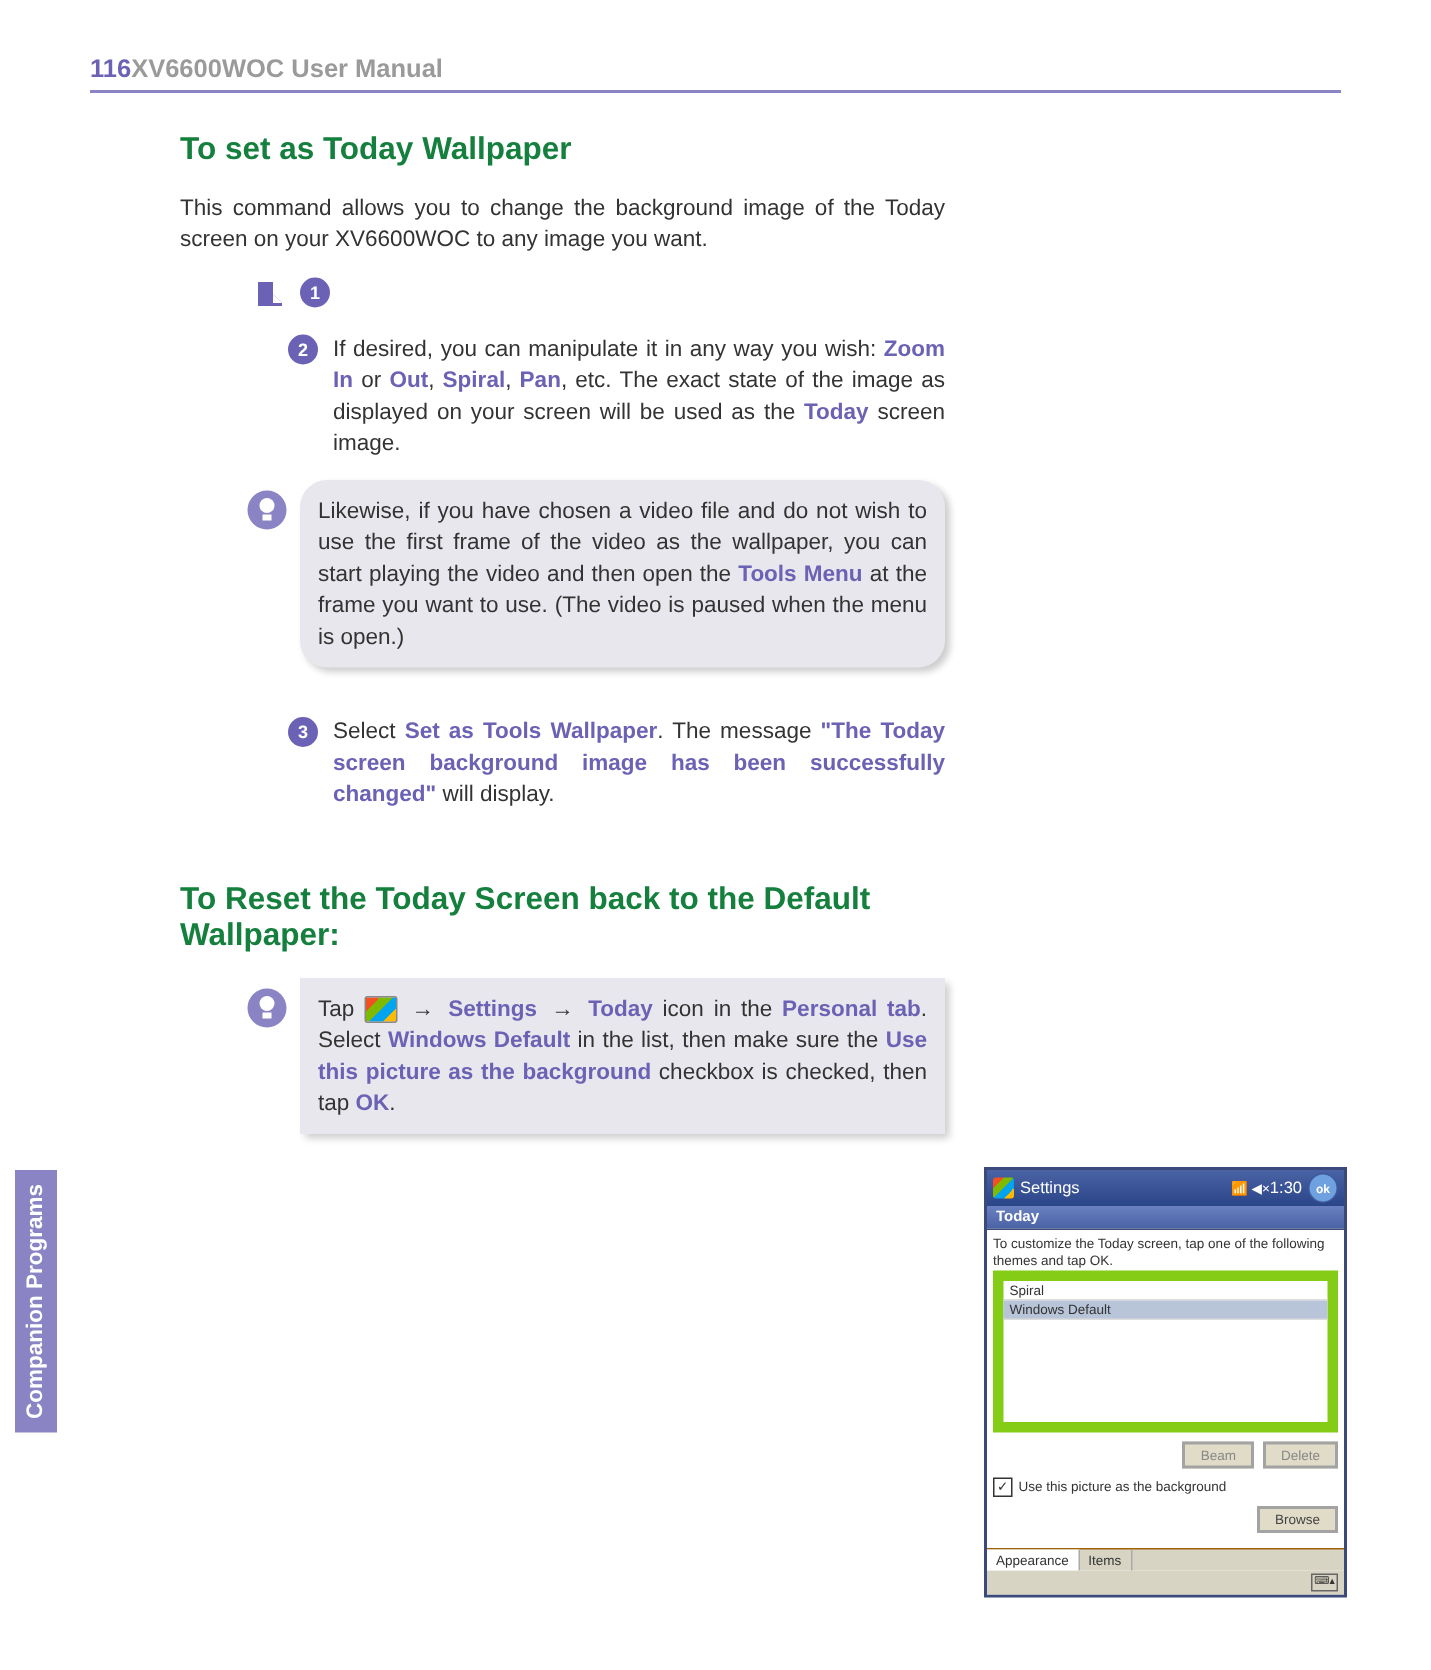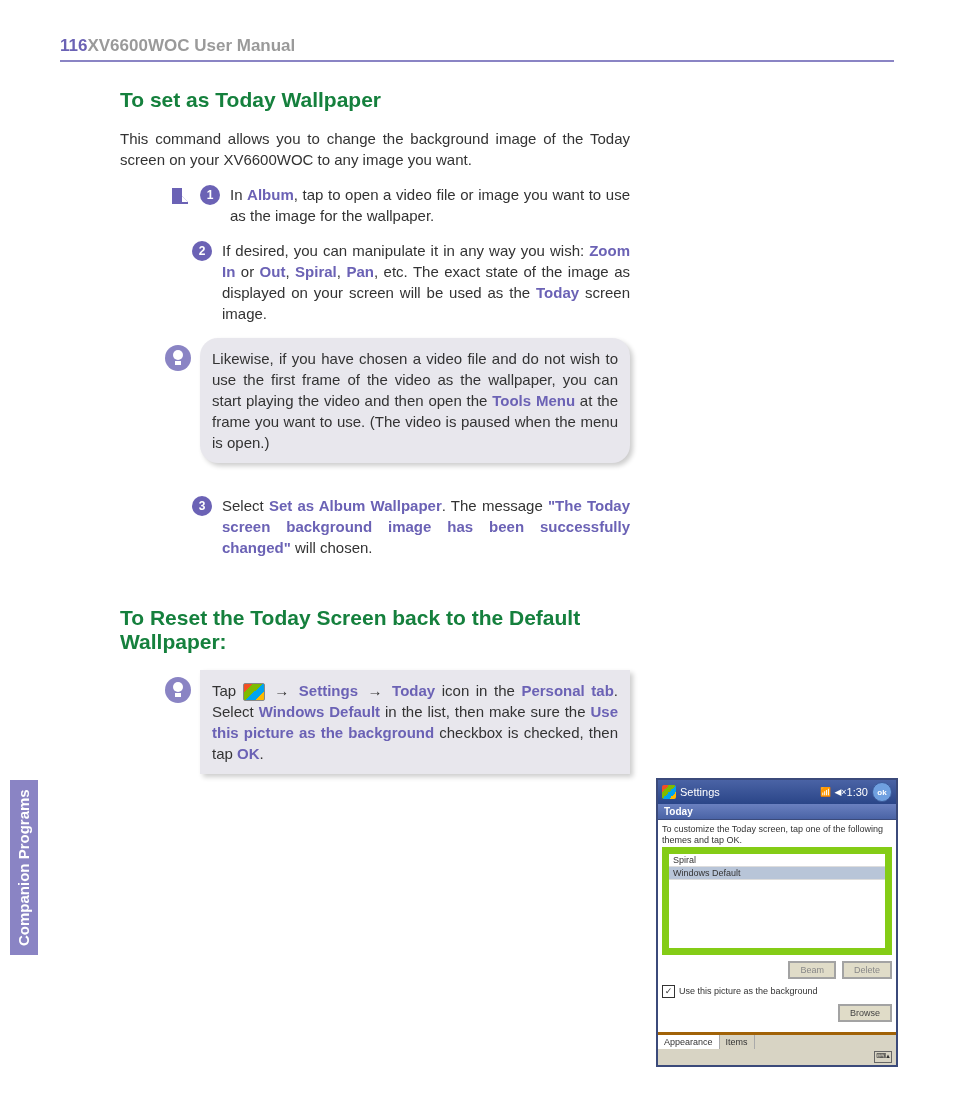--- a/index.html
+++ b/index.html
@@ -152,21 +152,21 @@
   }
   .ss-body { padding: 4px; color:#333; background:#fff; }
   .ss-desc { font-size:9px; margin-bottom:1px; line-height:1.2; }
   .ss-list { border:7px solid #84cc16; height:94px; background:#fff; }
   .ss-list-item { padding:1px 4px; border-bottom:1px solid #ddd; font-size:9px; }
   .ss-list-item.sel { background:#b8c5d8; }
   .ss-btnrow { display:flex; justify-content:flex-end; gap:6px; margin:6px 0; }
   .ss-btn { border:2px solid #a3a3a3; background:#e0dcc8; padding:2px 10px; font-size:9px; color:#888; }
   .ss-checkrow { display:flex; align-items:center; gap:4px; font-size:9px; margin:4px 0 2px 0; }
   .ss-check { width:11px; height:11px; border:1px solid #333; display:flex; align-items:center; justify-content:center; font-size:9px; }
-  .ss-tabs { display:flex; background:#d8d4c4; border-top:3px solid #a16207; }
+  .ss-tabs { display:flex; background:#d8d4c4; border-top:1px solid #a16207; }
   .ss-tab { padding:2px 6px; font-size:9px; border-right:1px solid #aaa; }
   .ss-tab.act { background:#fff; }
   .ss-bottom { background:#d8d4c4; height:16px; display:flex; justify-content:flex-end; align-items:center; padding:0 4px; }
   .ss-kbd { width:16px; height:10px; border:1px solid #666; font-size:7px; text-align:center; }
   .note-icon {
     width: 24px; height: 24px;
   }
   .bulb-icon {
     width: 28px; height: 28px;
   }
@@ -196,23 +196,20 @@
     <p class="intro">This command allows you to change the background image of the Today screen on your XV6600WOC to any image you want.</p>
 
     <div class="step-row" style="margin-left:0;">
       <div class="left-icon">
         <svg class="note-icon" viewBox="0 0 24 24">
             <path fill="#6b62b5" d="M4 4 L14 4 L14 12 L20 18 L20 20 L4 20 Z"></path>
             <path fill="#fff" d="M14 12 L20 18 L14 18 Z"></path>
           </svg>
       </div>
       <span class="badge">1</span>
-      <div class="step-text">
-        <span>In </span><span class="hl">Album</span><span>, tap to open a video file or image you want to use as the image for the wallpaper.</span>
-      </div>
     </div>
 
     <div class="step-row">
       <span class="badge">2</span>
       <div class="step-text">
         <span>If desired, you can manipulate it in any way you wish: </span><span class="hl">Zoom In</span><span> or </span><span class="hl">Out</span><span>, </span><span class="hl">Spiral</span><span>, </span><span class="hl">Pan</span><span>, etc. The exact state of the image as displayed on your screen will be used as the </span><span class="hl">Today</span><span> screen image.</span>
       </div>
     </div>
 
     <div class="tip-row">
@@ -224,21 +221,21 @@
           </svg>
       </div>
       <div class="tip-box" style="margin-left:0; flex:1;border-radius:18px;">
         <span>Likewise, if you have chosen a video file and do not wish to use the first frame of the video as the wallpaper, you can start playing the video and then open the </span><span class="hl">Tools Menu</span><span> at the frame you want to use. (The video is paused when the menu is open.)</span>
       </div>
     </div>
 
     <div class="step-row">
       <span class="badge">3</span>
       <div class="step-text">
-        <span>Select </span><span class="hl">Set as Album Wallpaper</span><span>. The message </span><span class="hl">"The Today screen background image has been successfully changed"</span><span> will chosen.</span>
+        <span>Select </span><span class="hl">Set as Tools Wallpaper</span><span>. The message </span><span class="hl">"The Today screen background image has been successfully changed"</span><span> will display.</span>
       </div>
     </div>
 
     <h2 style="margin-top:48px;">To Reset the Today Screen back to the Default Wallpaper:</h2>
 
     <div class="tip-row">
       <div class="left-icon">
         <svg class="bulb-icon" viewBox="0 0 28 28">
             <circle cx="14" cy="14" r="13" fill="#8a84c4"></circle>
             <circle cx="14" cy="11" r="5" fill="#fff"></circle>

